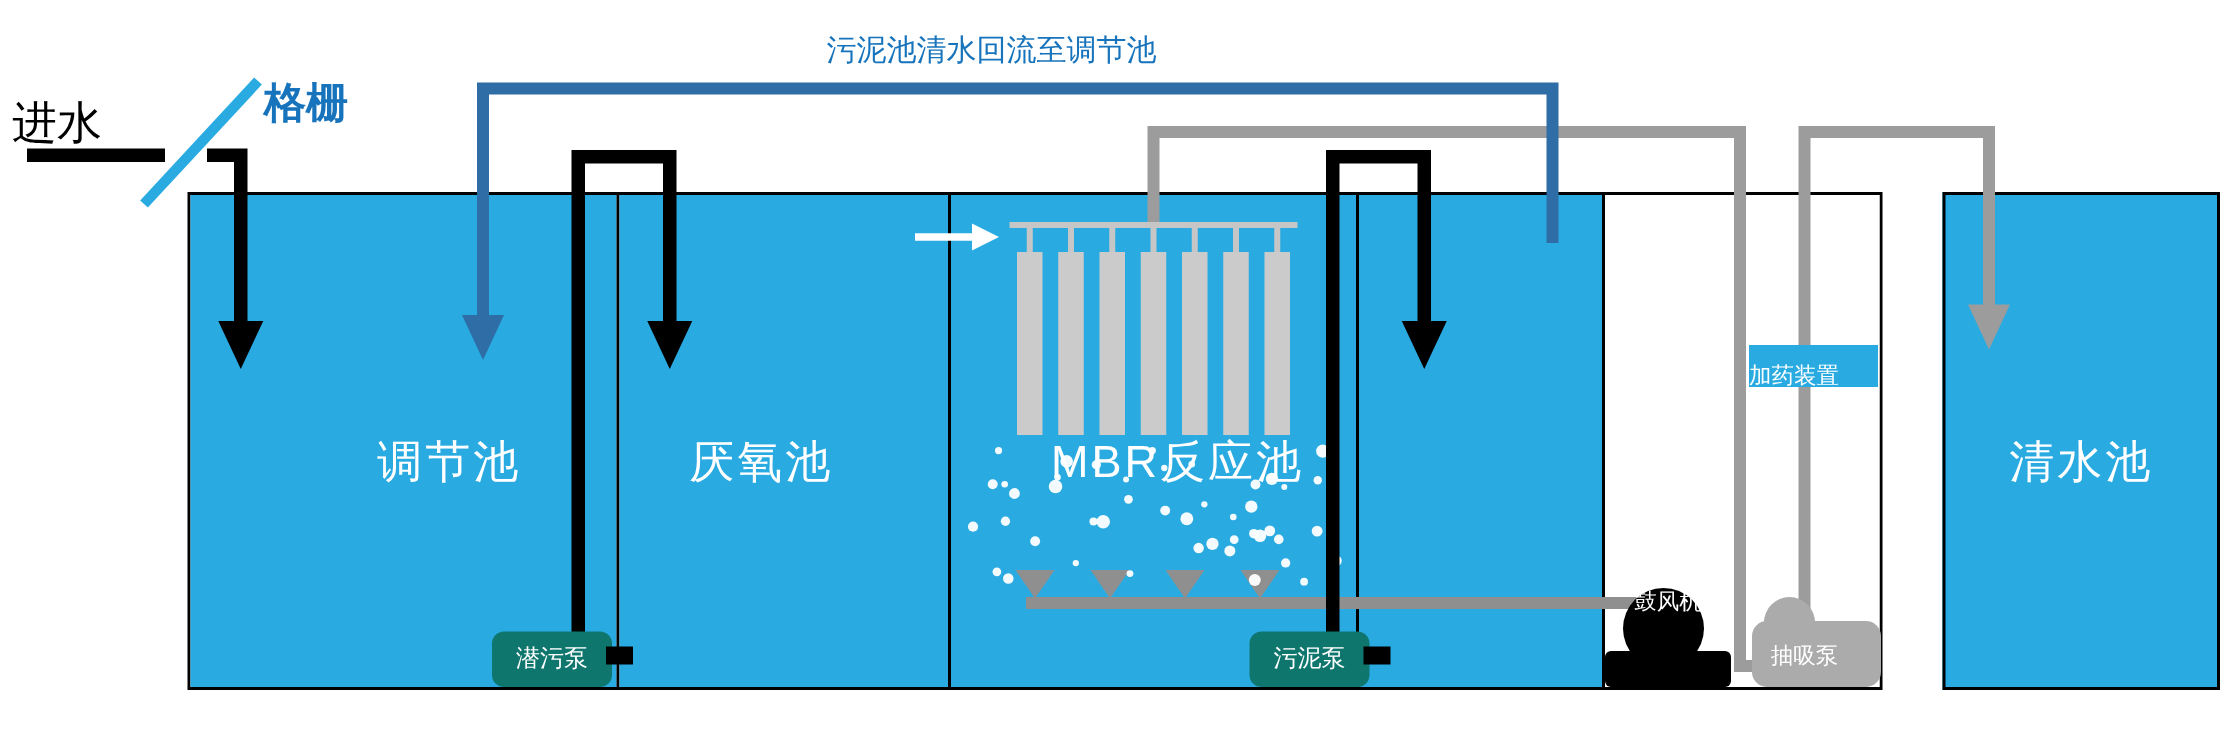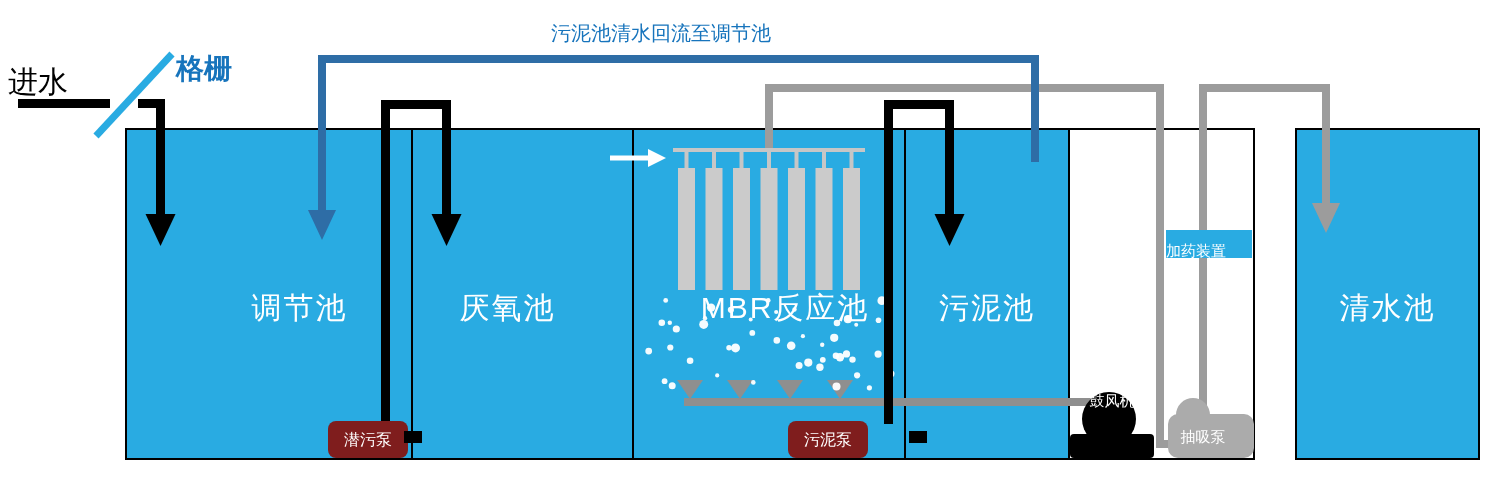--- a/index.html
+++ b/index.html
@@ -11,21 +11,21 @@
   .comp.blue{background:var(--tankBlue,#29ABE2);}
   .comp.white{background:#fff;}
   .divider{position:absolute;top:0;height:100%;width:2px;background:#000;}
   
   #pipes{position:absolute;left:0;top:0;z-index:2;pointer-events:none;}
   
   .tanklabel{position:absolute;top:288px;z-index:3;color:#fff;font-size:30px;letter-spacing:2px;text-align:center;}
   .note-blue{position:absolute;z-index:3;color:var(--noteBlue,#1774BC);}
   .txt-black{position:absolute;z-index:3;color:#000;}
   
-  .pumpbox{position:absolute;z-index:3;height:37px;background:#7f1d1d;border-radius:8px;color:#fff;font-size:16px;text-align:center;line-height:37px;}
+  .pumpbox{position:absolute;z-index:3;height:37px;background:#0f766e;border-radius:8px;color:#fff;font-size:16px;text-align:center;line-height:37px;}
   .stub{position:absolute;z-index:3;width:18px;height:12px;background:#000;}
   .blower-circle{position:absolute;z-index:3;width:54px;height:54px;background:#000;border-radius:50%;}
   .blower-base{position:absolute;z-index:3;width:84px;height:24px;background:#000;border-radius:4px;}
   .blower-label{position:absolute;z-index:4;width:84px;text-align:center;color:#fff;font-size:15px;}
   .suction-bump{position:absolute;z-index:3;width:34px;height:34px;background:var(--pumpGray,#ABABAB);border-radius:50%;}
   .suction-body{position:absolute;z-index:3;width:86px;height:44px;background:var(--pumpGray,#ABABAB);border-radius:10px;}
   .suction-label{position:absolute;z-index:4;width:70px;text-align:center;color:#fff;font-size:15px;}
   .dosing{position:absolute;z-index:3;width:86px;height:28px;background:var(--tankBlue,#29ABE2);color:#fff;font-size:15px;text-align:left;line-height:42px;}
 </style>
 </head>
@@ -159,33 +159,32 @@
       <line x1="18" y1="103.5" x2="110" y2="103.5" stroke="#000" stroke-width="9"></line>
       <polyline points="138,103.5 160.5,103.5 160.5,218" fill="none" stroke="#000" stroke-width="9"></polyline>
       <polygon points="145.5,214 175.5,214 160.5,246" fill="#000"></polygon>
       <line x1="96" y1="136" x2="172" y2="54" stroke="#29ABE2" stroke-width="7"></line>
     </g>
   </svg>
 
   <div class="tanklabel" style="left:127px;width:271px;margin-left:37px;">调节池</div>
   <div class="tanklabel" style="left:413px;width:189px;">厌氧池</div>
   <div class="tanklabel" style="left:634px;width:270px;margin-left:16px;">MBR反应池</div>
-  <div class="tanklabel" style="left:906px;width:162px;">污泥池</div>
   <div class="tanklabel" style="left:1295px;width:185px;">清水池</div>
 
   <div class="txt-black" style="left:8px;top:62px;font-size:30px;">进水</div>
   <div class="note-blue" style="left:176px;top:50px;font-size:28px;font-weight:bold;" style2="">格栅</div>
   <div class="note-blue" style="left:511px;top:20px;width:300px;text-align:center;font-size:20px;">污泥池清水回流至调节池</div>
 
   <div class="pumpbox" style="left:328px;top:421px;width:80px;">
     <span>潜污泵</span>
   </div>
   <div class="stub" style="left:404px;top:431px;"></div>
 
-  <div class="pumpbox" style="left:788px;top:421px;width:80px;">
+  <div class="pumpbox" style="left:833px;top:421px;width:80px;">
     <span>污泥泵</span>
   </div>
   <div class="stub" style="left:909px;top:431px;"></div>
 
   <div class="blower-circle" style="left:1082px;top:392px;"></div>
   <div class="blower-base" style="left:1070px;top:434px;"></div>
   <div class="blower-label" style="left:1070px;top:392px;">鼓风机</div>
 
   <div class="suction-bump" style="left:1176px;top:398px;"></div>
   <div class="suction-body" style="left:1168px;top:414px;"></div>

